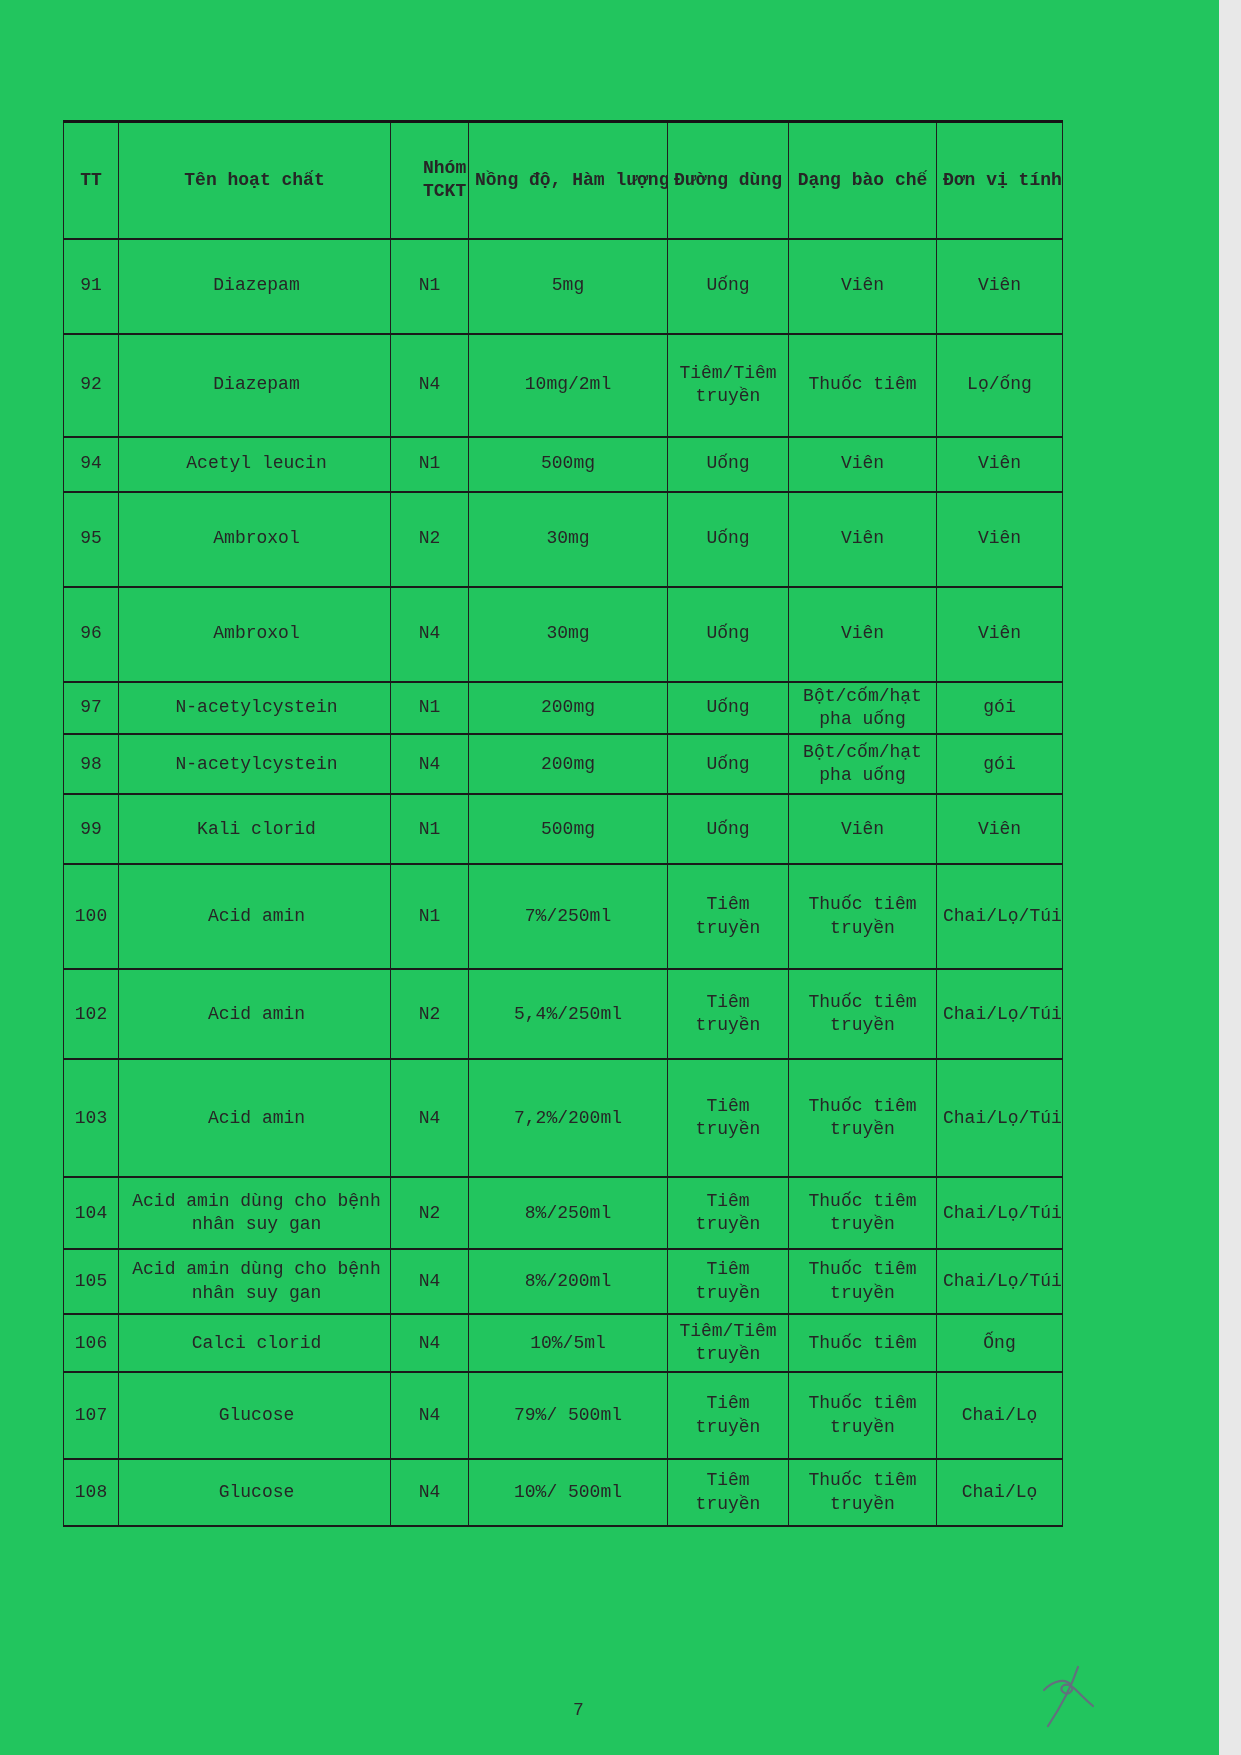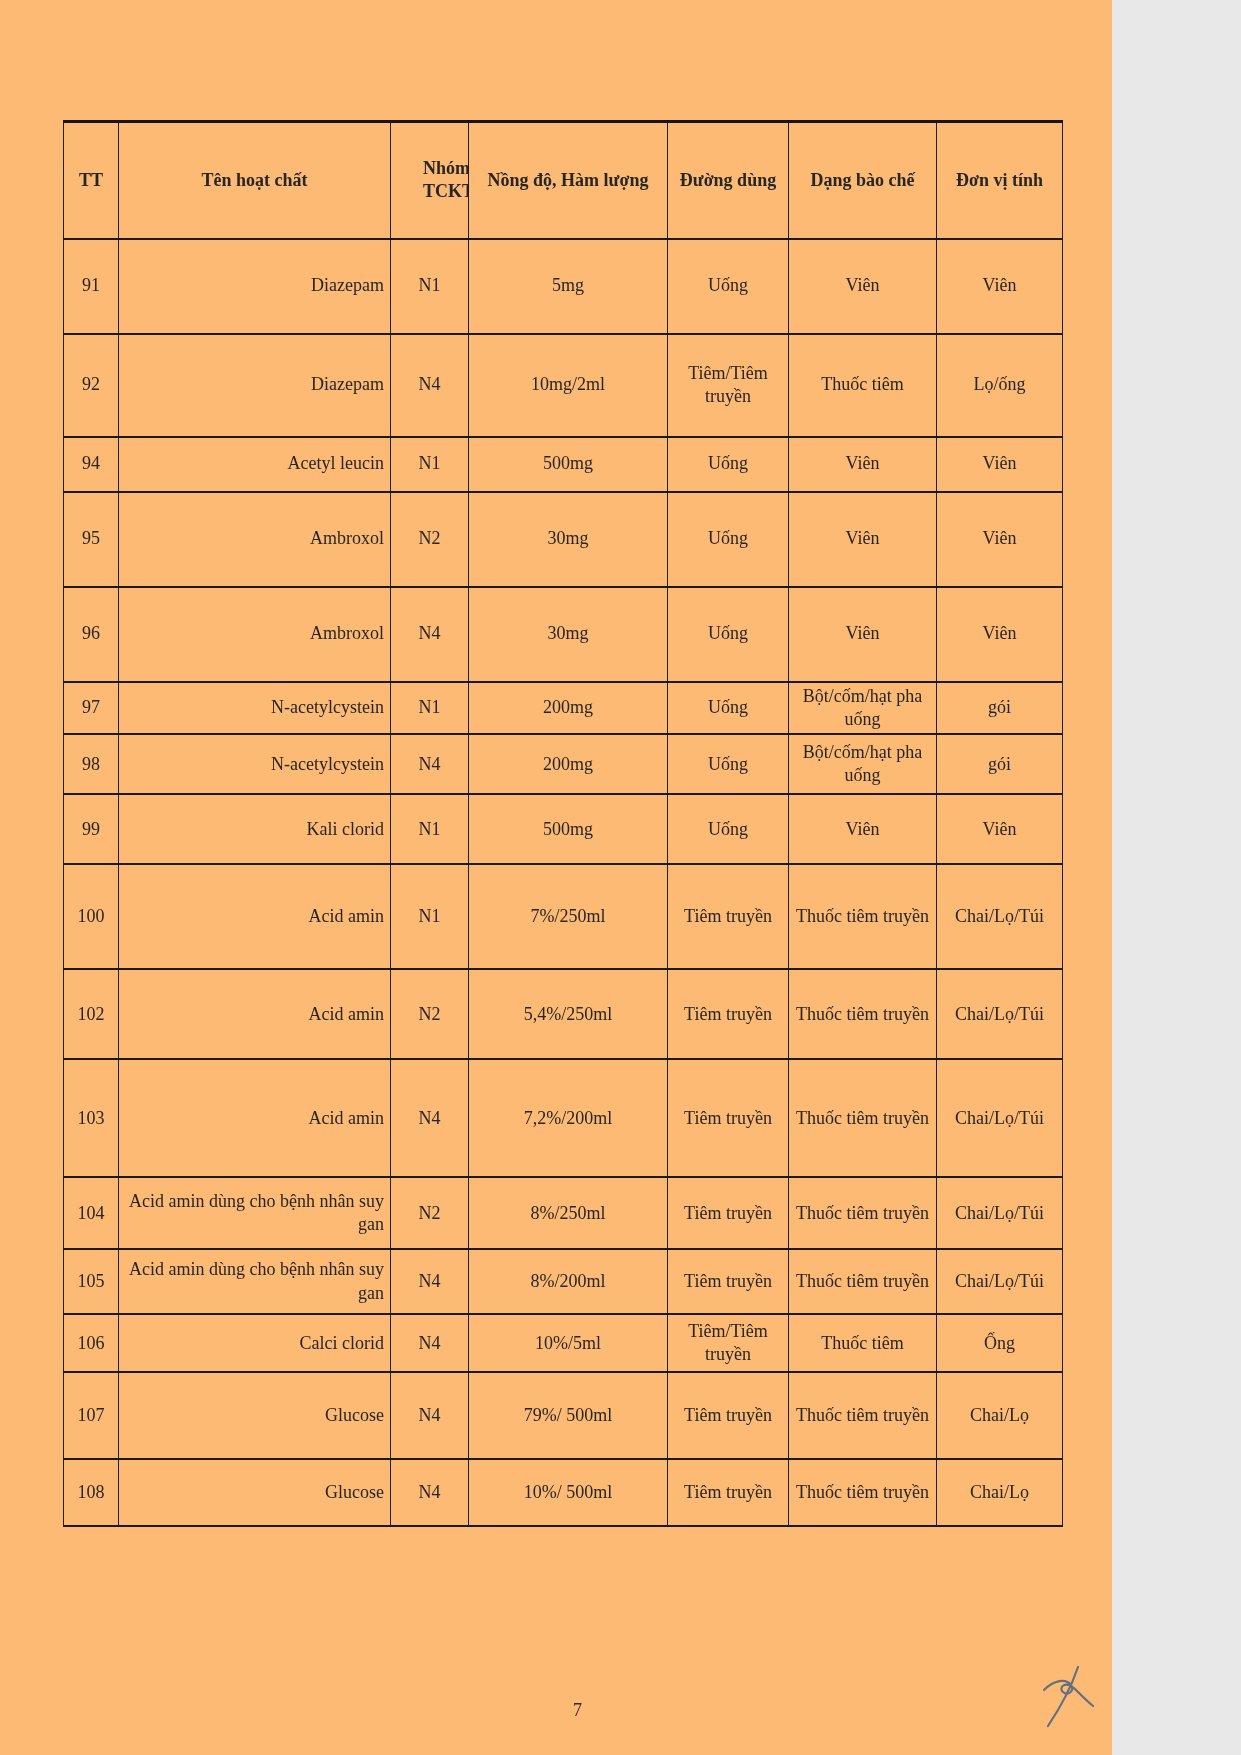--- a/index.html
+++ b/index.html
@@ -2,25 +2,25 @@
 <html lang="vi"><head>
 <meta charset="utf-8">
 <style>
   html, body {
     margin: 0;
     padding: 0;
     background: #e8e8e8;
   }
   .page {
     position: relative;
-    width: 1112px;
+    width: 1219px;
     height: 1755px;
-    background: #fdba74;
+    background: #22c55e;
     overflow: hidden;
-    font-family: Liberation Serif, serif;
+    font-family: Liberation Mono, monospace;
     color: #262626;
   }
   table.doc-table {
     position: absolute;
     left: 63px;
     top: 120px;
     width: 999px;
     table-layout: fixed;
     border-collapse: collapse;
   }
@@ -40,21 +40,21 @@
   table.doc-table th {
     font-weight: bold;
     font-size: 18px;
     white-space: nowrap;
   }
   table.doc-table th.c-prewrap {
     white-space: pre-line;
     padding-left: 32px;
   }
   table.doc-table td.c-name {
-    text-align: right;
+    text-align: center;
     padding-left: 10px;
   }
   .page-number {
     position: absolute;
     left: 573px;
     top: 1700px;
     font-size: 18px;
     color: #2a2a2a;
   }
   .hand-mark {

